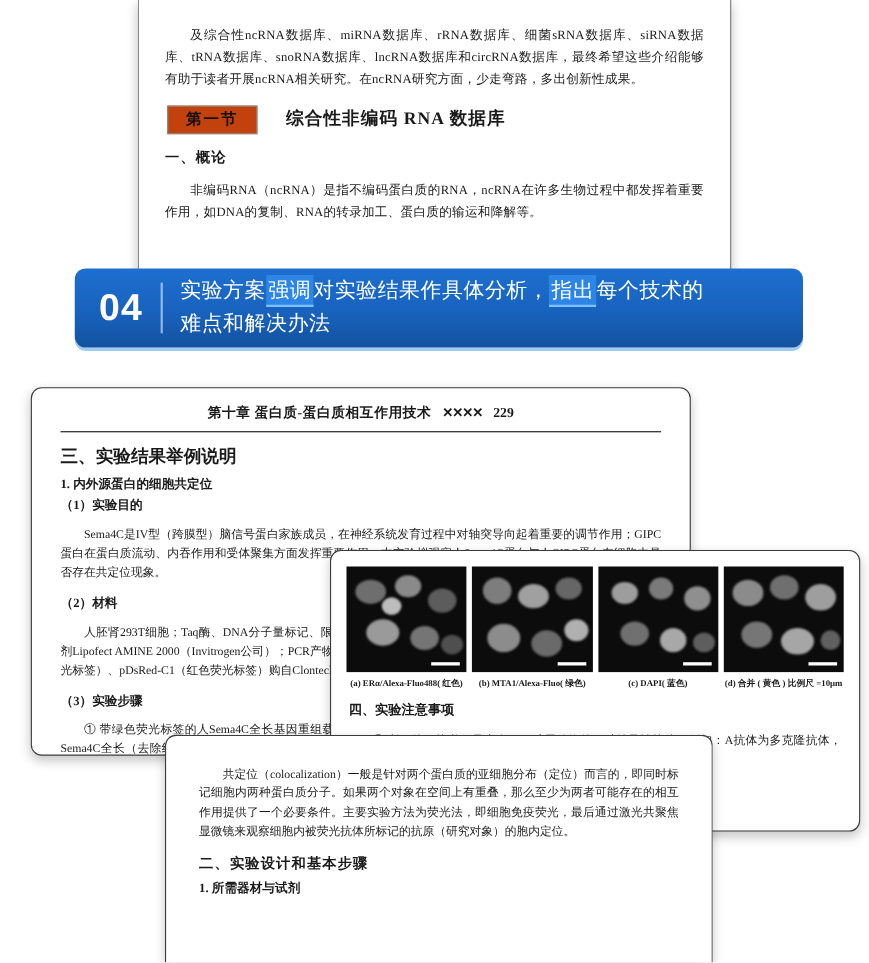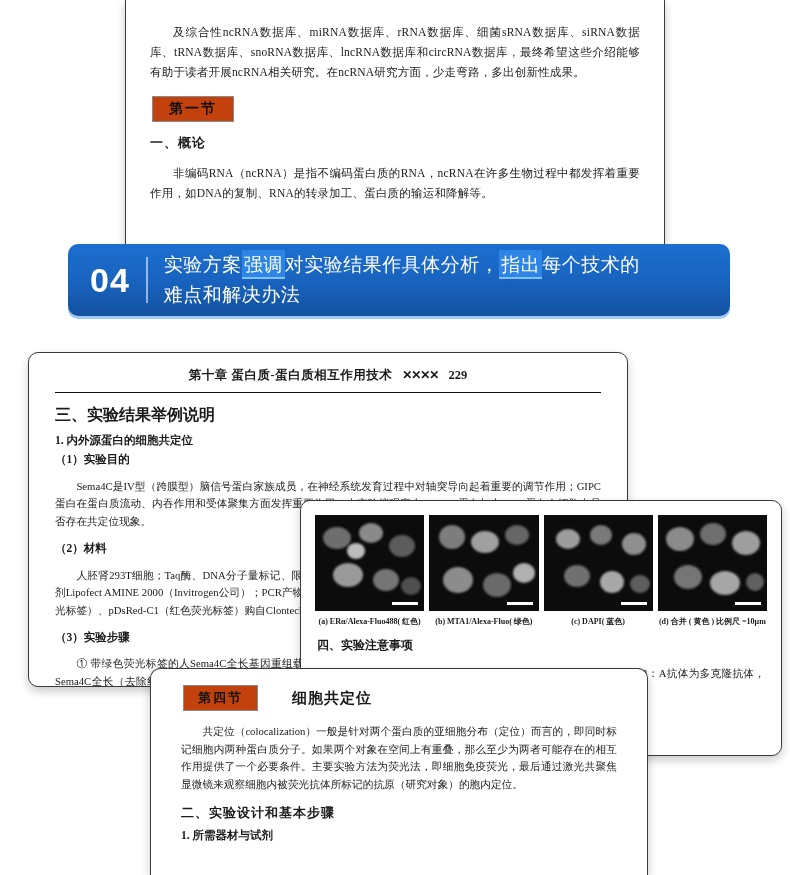--- a/index.html
+++ b/index.html
@@ -236,20 +236,21 @@
 </style>
 </head>
 <body>
 
 <div class="card shadow" id="top-card">
   <div class="body">
     <p class="para indent2">及综合性ncRNA数据库、miRNA数据库、rRNA数据库、细菌sRNA数据库、siRNA数据库、tRNA数据库、snoRNA数据库、lncRNA数据库和circRNA数据库，最终希望这些介绍能够有助于读者开展ncRNA相关研究。在ncRNA研究方面，少走弯路，多出创新性成果。</p>
 
     <div class="section-banner">
       <span class="section-tag">第一节</span>
+      <span class="section-title">综合性非编码 RNA 数据库</span>
     </div>
 
     <div class="sub-head">一、概论</div>
     <p class="para indent2">非编码RNA（ncRNA）是指不编码蛋白质的RNA，ncRNA在许多生物过程中都发挥着重要作用，如DNA的复制、RNA的转录加工、蛋白质的输运和降解等。</p>
   </div>
 </div>
 
 <div id="hl-shadow"></div>
 <div id="highlight-bar">
   <div class="num">04</div>
@@ -335,21 +336,17 @@
   </div>
 
   <div class="tail">
     <div class="h3s">四、实验注意事项</div>
     <p class="p-sm indent2">① 所用的一抗必须是来自不同种属动物的两种特异性抗体（例如：A抗体为多克隆抗体，来自家兔；B抗体为单克隆抗体，来自小鼠）。</p>
   </div>
 </div>
 
 <div class="card shadow" id="front-card">
   <div class="body">
-    <div class="section-banner small">
-      <span class="section-tag">第四节</span>
-      <span class="section-title">细胞共定位</span>
-    </div>
     <p class="p-sm indent2">共定位（colocalization）一般是针对两个蛋白质的亚细胞分布（定位）而言的，即同时标记细胞内两种蛋白质分子。如果两个对象在空间上有重叠，那么至少为两者可能存在的相互作用提供了一个必要条件。主要实验方法为荧光法，即细胞免疫荧光，最后通过激光共聚焦显微镜来观察细胞内被荧光抗体所标记的抗原（研究对象）的胞内定位。</p>
     <div class="sub-head">二、实验设计和基本步骤</div>
     <div class="h4">1. 所需器材与试剂</div>
   </div>
 </div>
 
 </body></html>

